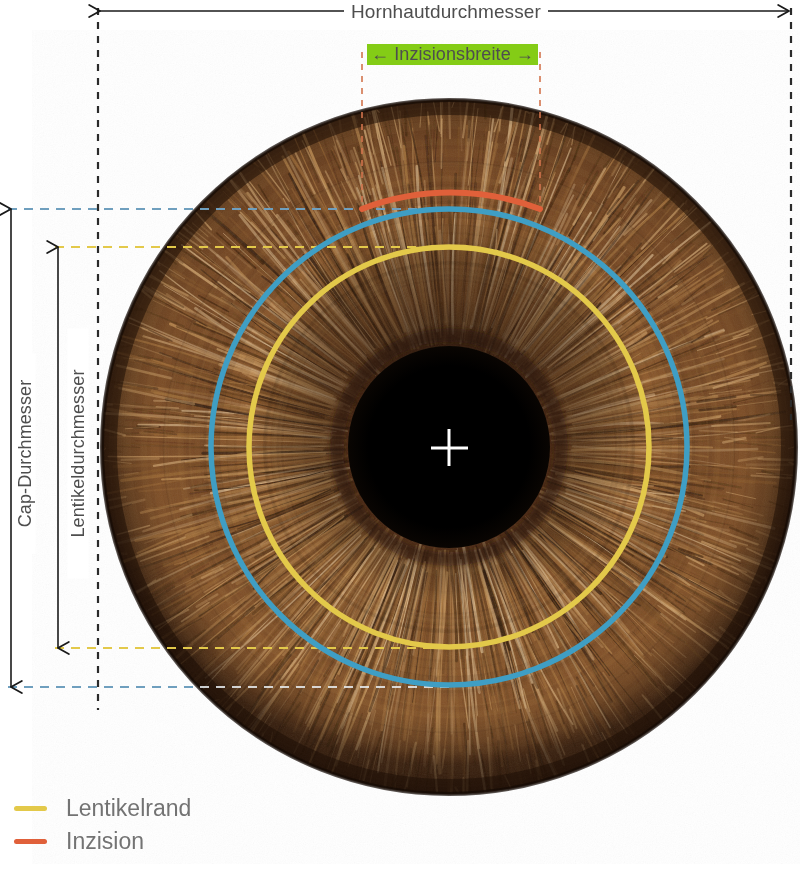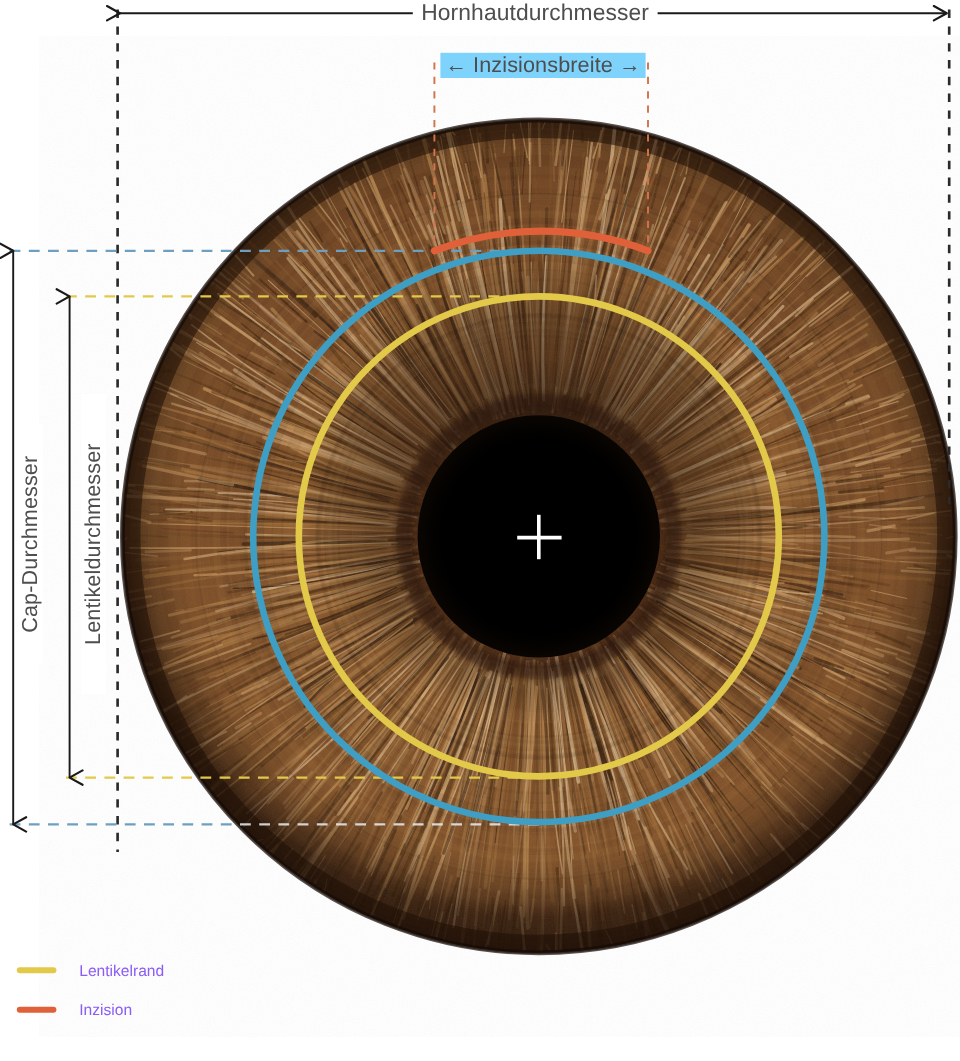--- a/index.html
+++ b/index.html
@@ -13,33 +13,33 @@
   svg.layer{position:absolute;left:0;top:0;width:800px;height:884px;overflow:visible;}
   .lbl{
     position:absolute;
     font-family:"Liberation Sans","DejaVu Sans",sans-serif;
     font-weight:400;
     color:#4e4e4e;
     white-space:nowrap;
     letter-spacing:.1px;
   }
   #lbl-hornhaut{font-size:19px;left:344px;top:1px;background:#fff;padding:0 7px;}
-  #lbl-inzision{font-size:18px;left:367px;top:44px;background:#7dd3fc;padding:0 4px;}
+  #lbl-inzision{font-size:18px;left:367px;top:44px;background:#84cc16;padding:0 4px;}
   #lbl-cap{
     font-size:18px;left:-75px;top:443px;width:200px;text-align:center;
     transform:rotate(-90deg);transform-origin:center center;background:#fff;
   }
   #lbl-lentikel{
     font-size:18px;left:-47px;top:443px;width:250px;text-align:center;
     transform:rotate(-90deg);transform-origin:center center;background:#fff;
   }
   .legend{position:absolute;left:0;top:792px;width:320px;}
   .legend-row{display:flex;align-items:center;height:33px;}
   .legend-swatch{width:33px;height:5px;border-radius:3px;margin-left:14px;flex:0 0 auto;}
-  .legend-text{font-size:13px;color:#8b5cf6;margin-left:19px;line-height:1;}
+  .legend-text{font-size:23px;color:#737373;margin-left:19px;line-height:1;}
 </style>
 </head>
 <body>
 
 <div id="stage">
 
   <svg class="layer" id="eye-layer" viewBox="0 0 800 884" xmlns="http://www.w3.org/2000/svg">
     <defs>
       <clipPath id="corneaClip">
         <circle cx="449" cy="447" r="347"></circle>

